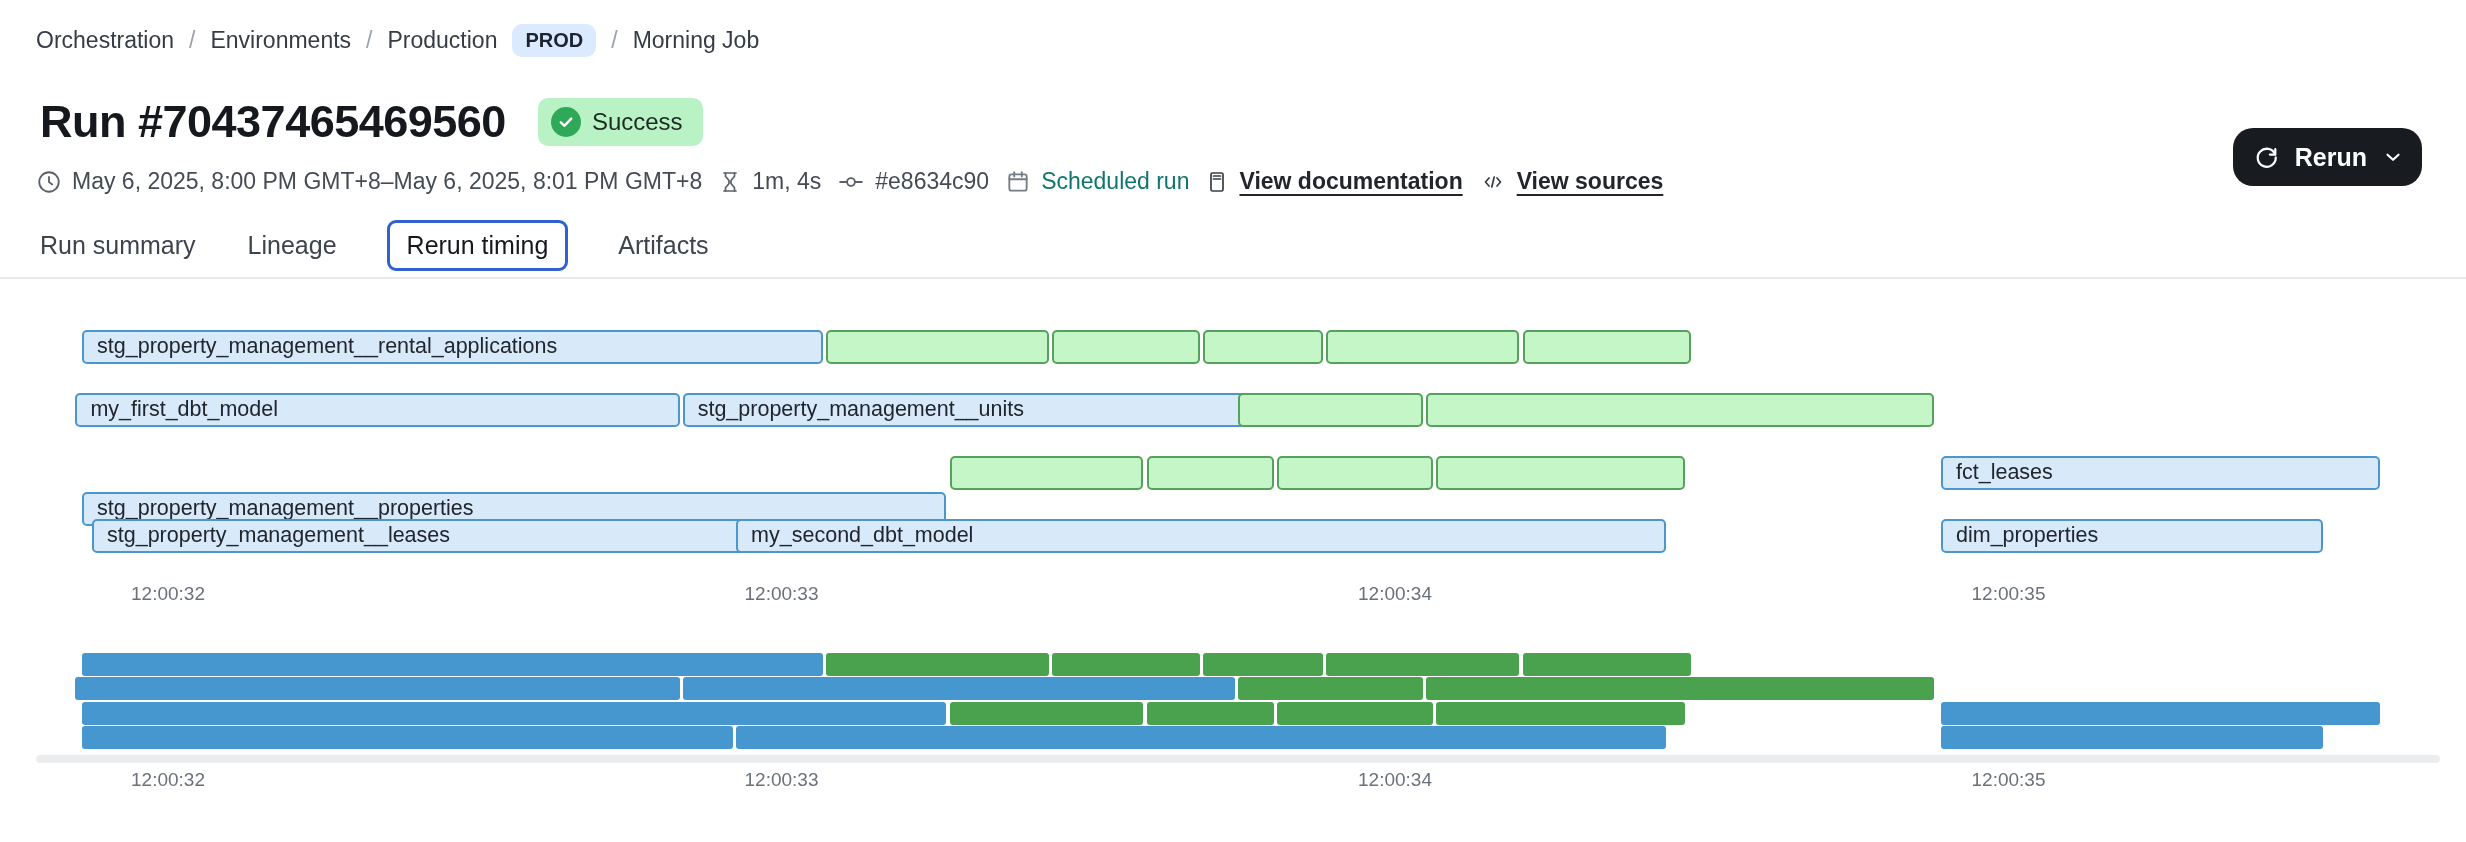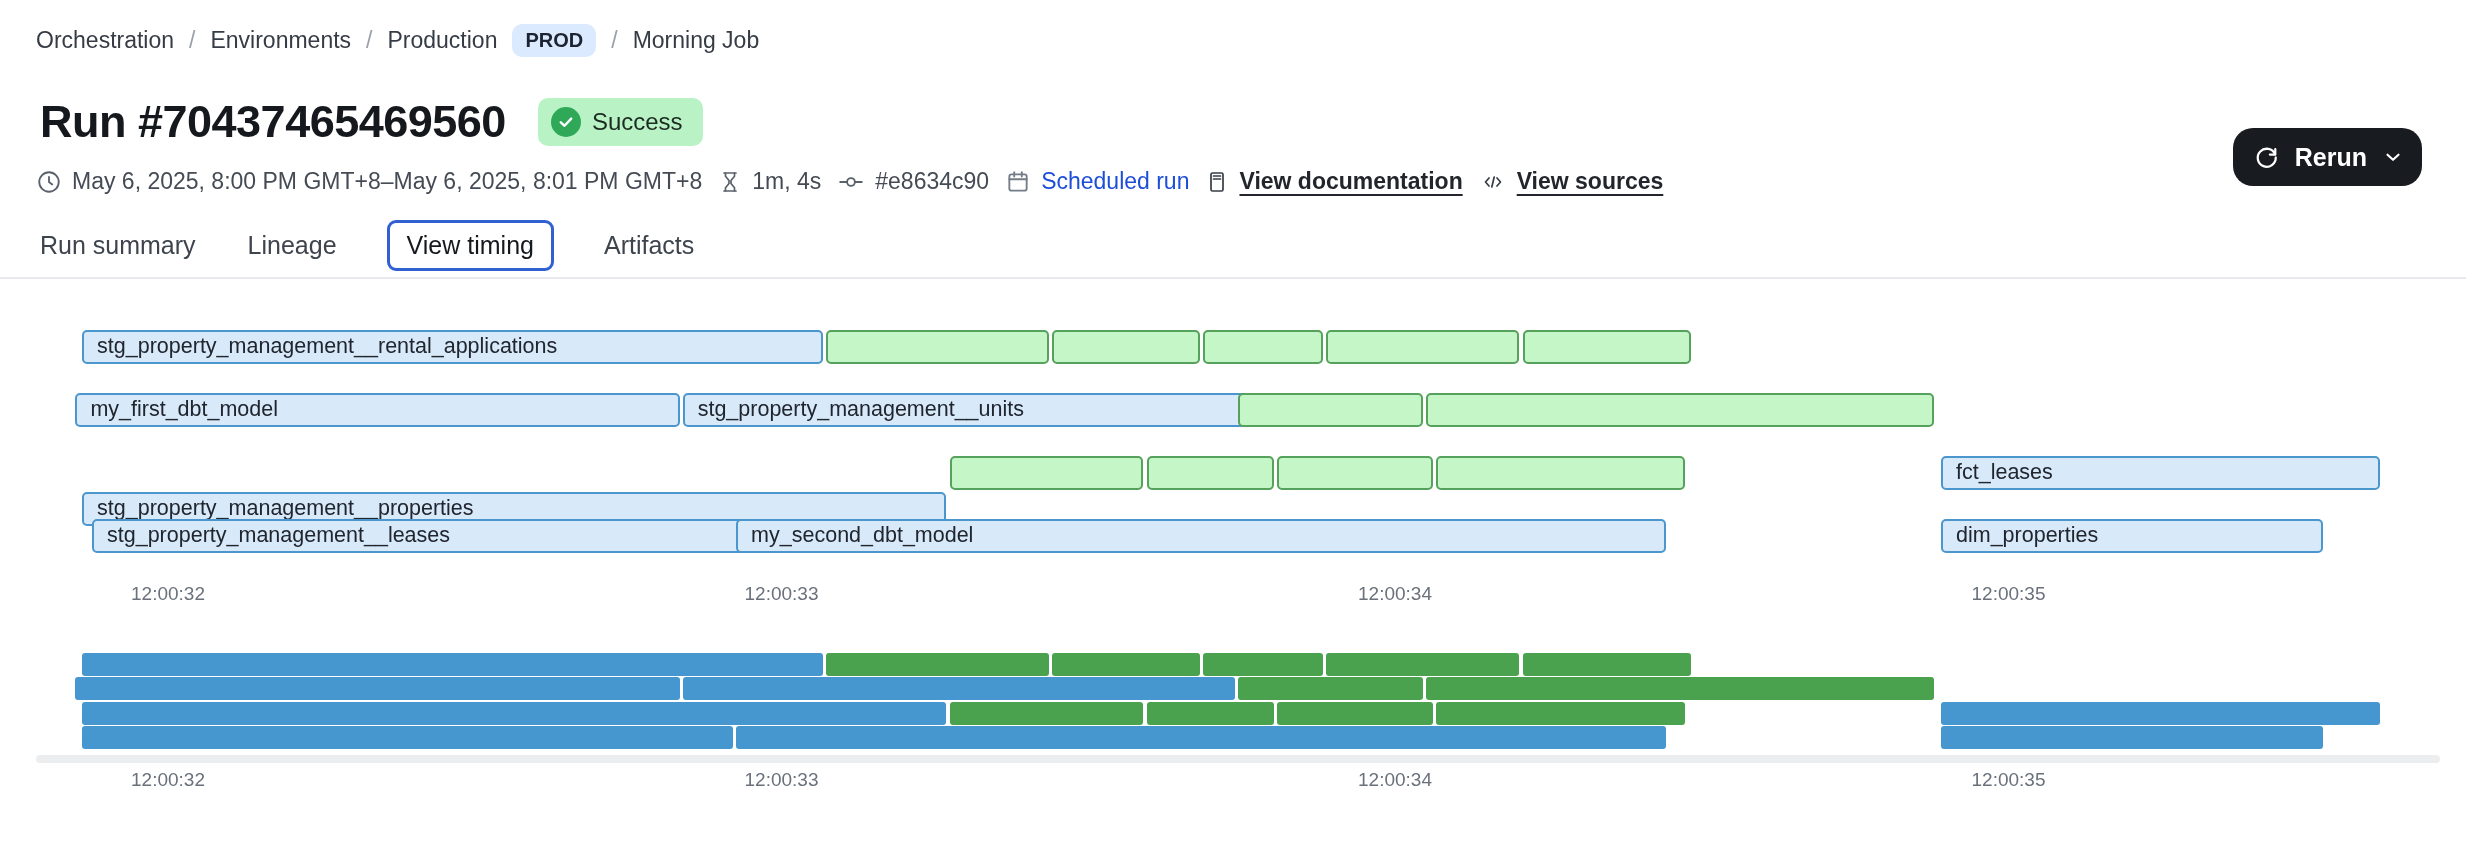--- a/index.html
+++ b/index.html
@@ -25,21 +25,21 @@
   
   .rerun{position:absolute;right:44px;top:128px;height:58px;background:var(--rerun-bg);
          color:#fff;border:none;border-radius:20px;display:flex;align-items:center;gap:15px;
          padding:0 18px 0 20px;font-size:25px;font-weight:700;cursor:pointer;
          font-family:"Liberation Sans",sans-serif;}
 
   
   .meta{position:absolute;left:36px;top:168px;display:flex;align-items:center;gap:16px;
         font-size:23px;color:#454b55;}
   .meta-item{display:flex;align-items:center;gap:10px;white-space:nowrap;}
-  .meta-item.muted{color:#1d4ed8;}
+  .meta-item.muted{color:#0f766e;}
   .meta-link{display:flex;align-items:center;gap:10px;color:#22262c;font-weight:700;
              text-decoration:underline;text-underline-offset:5px;cursor:pointer;white-space:nowrap;}
   .meta svg{flex:0 0 auto;}
 
   
   .tabs{position:absolute;left:38px;top:220px;display:flex;align-items:center;gap:48px;
         font-size:25px;color:#3e444d;}
   .tab{padding:10px 2px;cursor:pointer;white-space:nowrap;}
   .tab.active{border:3px solid var(--tab-active-border);border-radius:9px;padding:8px 17px;
               color:#15181d;}
@@ -152,21 +152,21 @@
           <polyline points="16 8 19.5 12 16 16"></polyline>
           <line x1="13.2" y1="7" x2="10.8" y2="17"></line>
         </svg>
       <span>View sources</span>
     </span>
   </div>
 
   <div class="tabs">
       <div class="tab">Run summary</div>
       <div class="tab">Lineage</div>
-      <div class="tab active">View timing</div>
+      <div class="tab active">Rerun timing</div>
       <div class="tab">Artifacts</div>
     </div>
   <div class="tabs-underline"></div>
 
   <div class="canvas">
     <div id="main-gantt">
         <div class="main-bar model" style="left: 82.1px; width: 740.5px; top: 330px;">stg_property_management__rental_applications</div>
         <div class="main-bar test" style="left: 825.7px; width: 223.3px; top: 330px;"></div>
         <div class="main-bar test" style="left: 1052.1px; width: 147.9px; top: 330px;"></div>
         <div class="main-bar test" style="left: 1203px; width: 119.6px; top: 330px;"></div>

